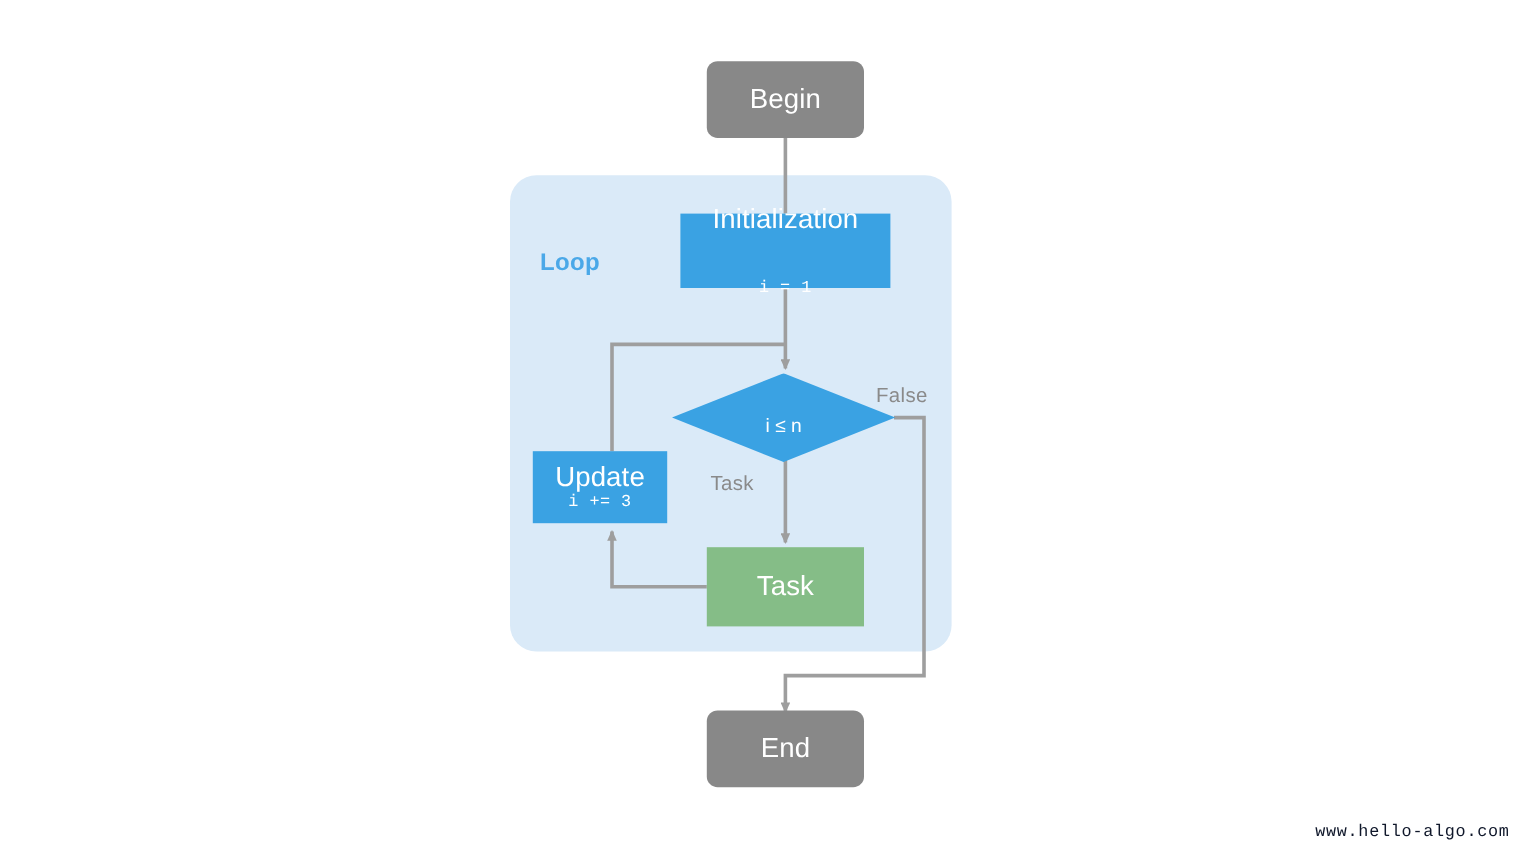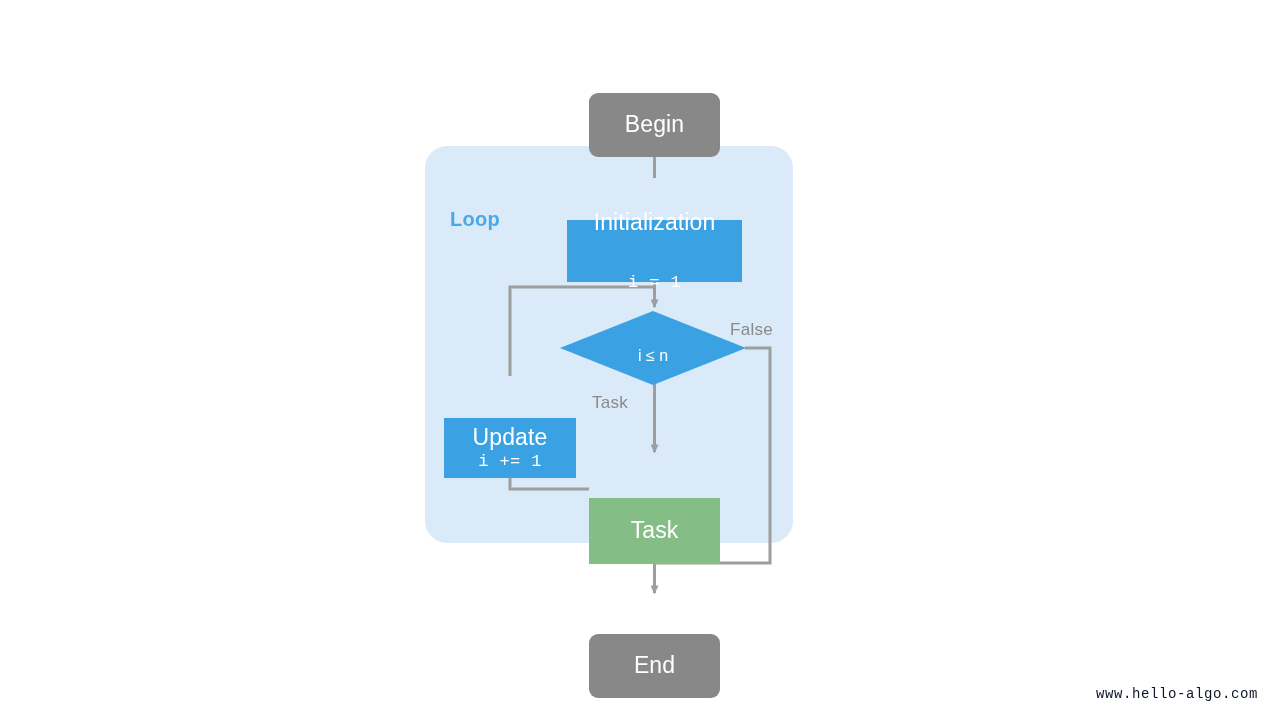--- a/index.html
+++ b/index.html
@@ -32,32 +32,31 @@
   .node {
     position: absolute;
     box-sizing: border-box;
     display: flex;
     flex-direction: column;
     align-items: center;
     justify-content: center;
     color: #ffffff;
     text-align: right;
     line-height: 1.12;
-    margin-top: 42px;
   }
 
   .node .title {
     font-family: "Liberation Sans", sans-serif;
     font-size: 23px;
     font-weight: 400;
     letter-spacing: 0.1px;
   }
   .node .code {
     font-family: "Liberation Mono", "DejaVu Sans Mono", monospace;
-    font-size: 17px;
+    font-size: 14px;
     font-weight: 400;
     letter-spacing: 0.4px;
     margin-top: 1px;
   }
 
   .terminal {
     background: #888888;
     border-radius: 9px;
   }
 
@@ -166,23 +165,23 @@
 
   <div class="decision" style="left:560px; top:311px; width:186px; height:74px;">
     <span class="diamond-shape"></span>
     <span class="code">i ≤ n</span>
   </div>
 
   <div class="edge-label" style="left:730px; top:320px;">False</div>
 
   <div class="edge-label" style="left:592px; top:393px;">Task</div>
 
-  <div class="node process" style="left:444px; top:376px; width:132px; height:60px;">
+  <div class="node process" style="left:444px; top:376px; width:112px; height:60px;">
     <span class="title">Update</span>
-    <span class="code">i += 1</span>
+    <span class="code">i += 3</span>
   </div>
 
   <div class="node task" style="left:589px; top:456px; width:131px; height:66px;">
     <span class="title">Task</span>
   </div>
 
   <div class="node terminal" style="left:589px; top:592px; width:131px; height:64px;">
     <span class="title">End</span>
   </div>
 

